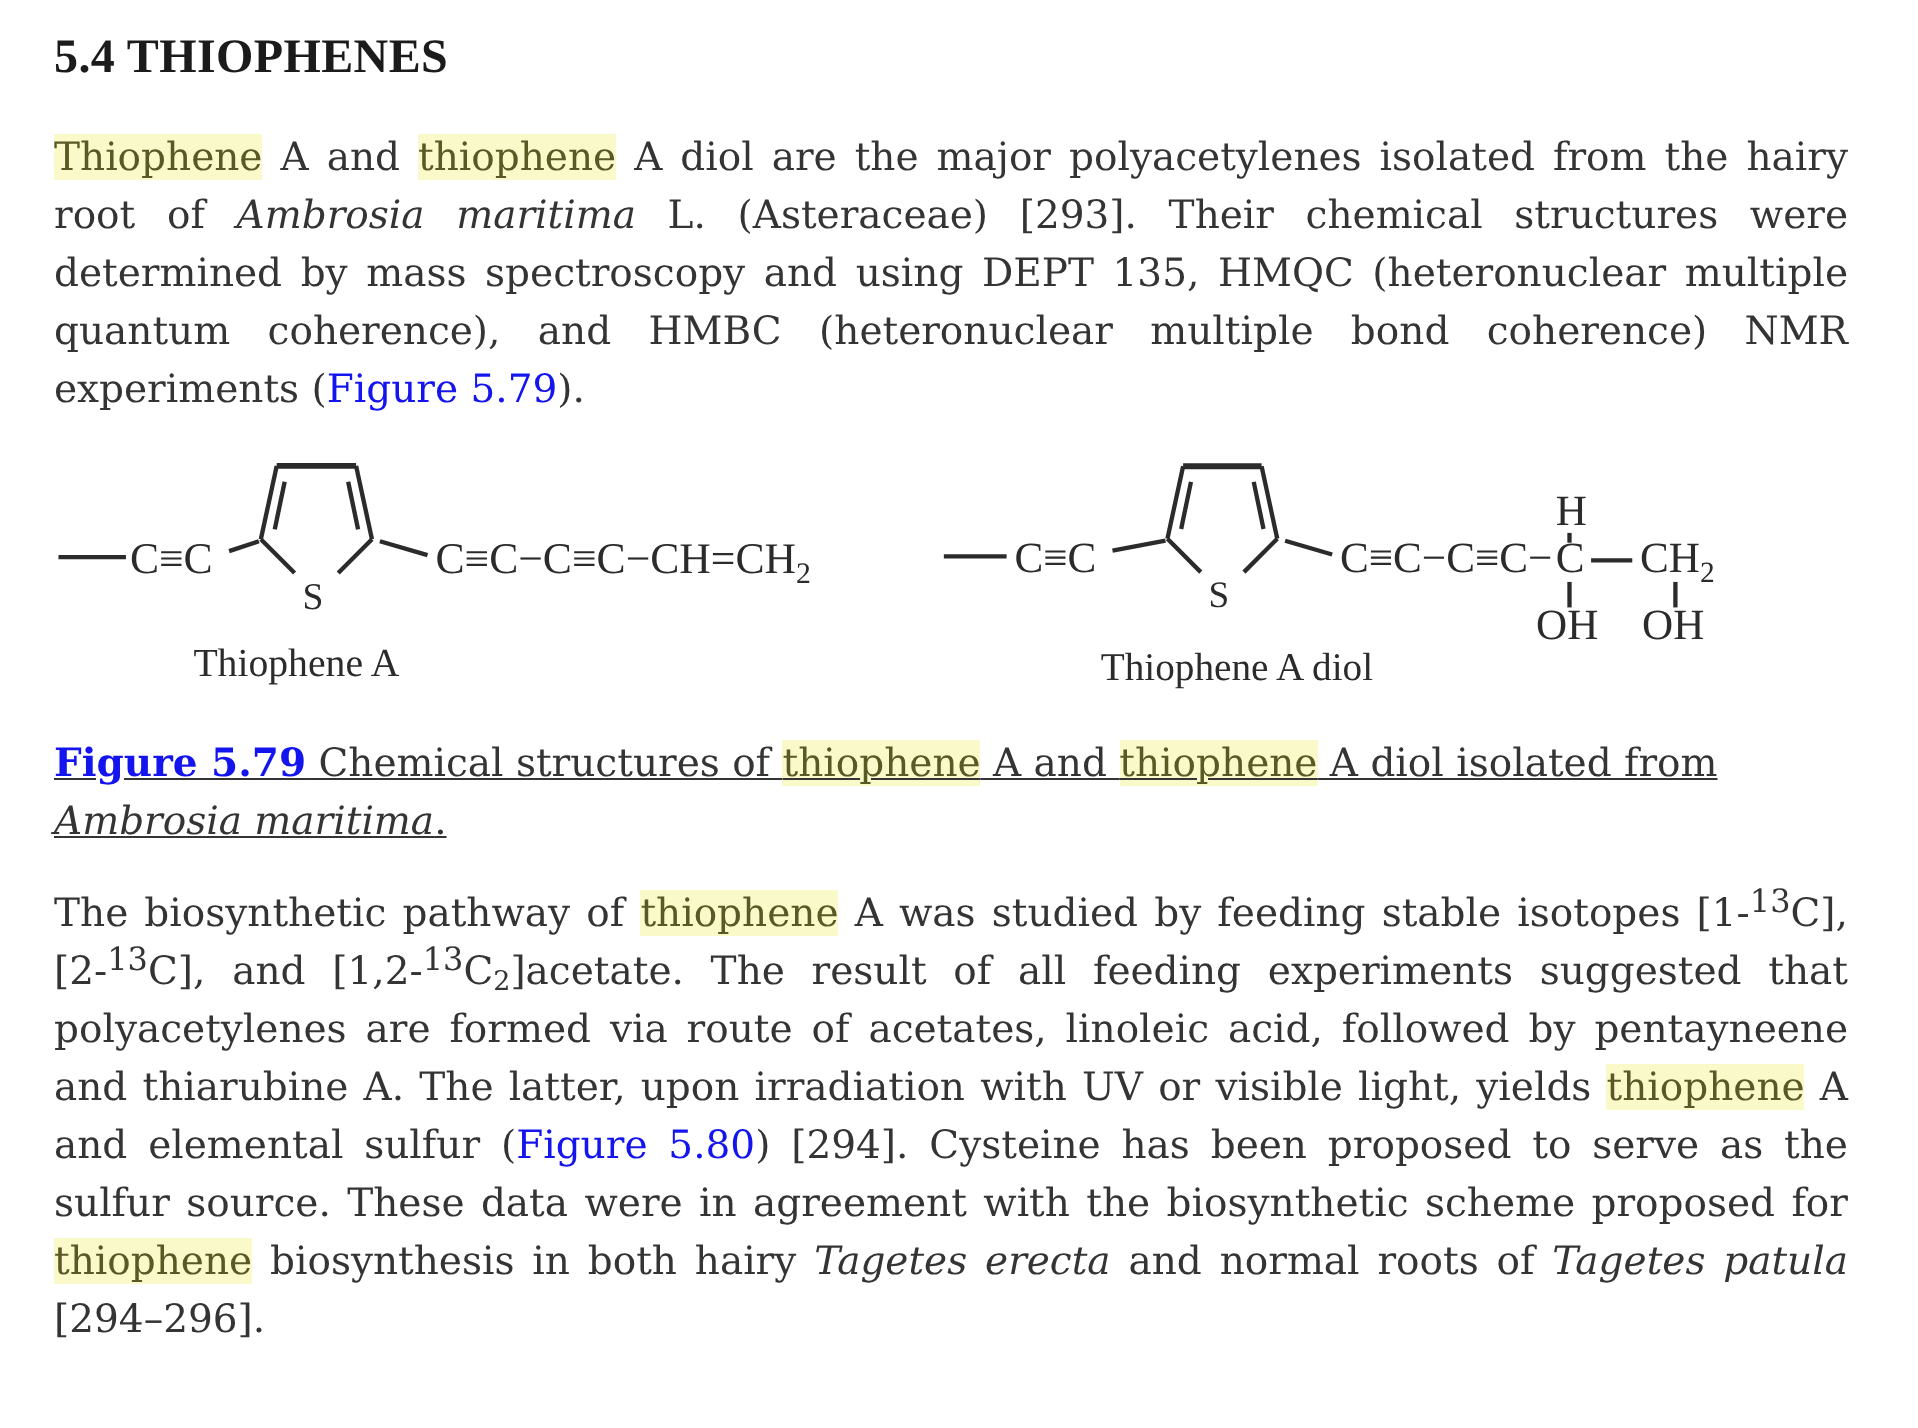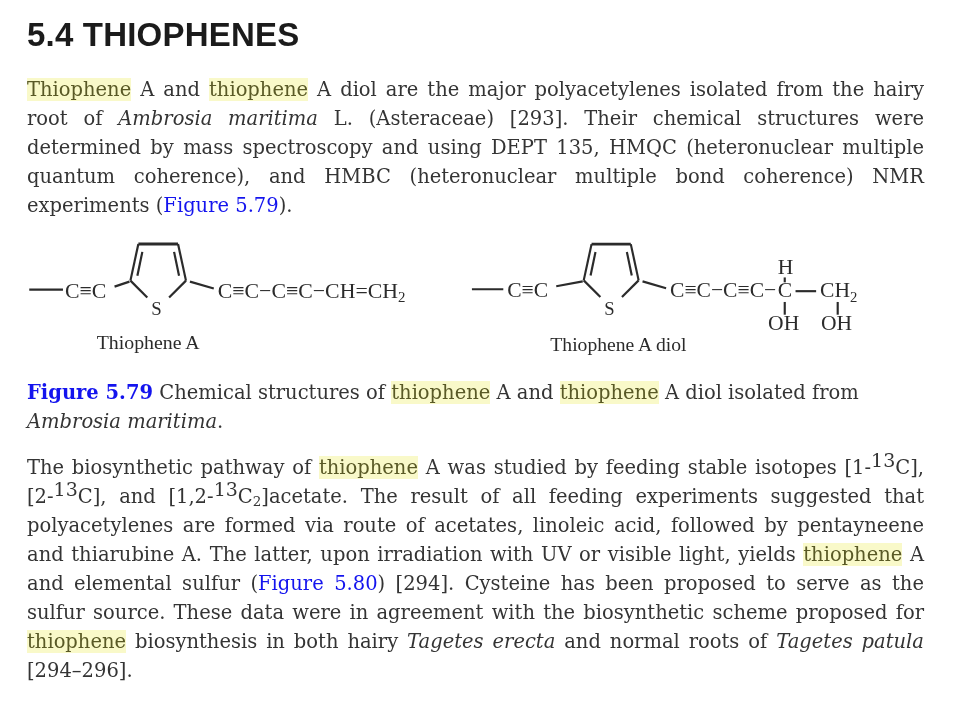--- a/index.html
+++ b/index.html
@@ -1,36 +1,36 @@
 <!DOCTYPE html>
 <html><head>
 <meta charset="utf-8">
 <style>
   html,body { margin:0; padding:0; background:#ffffff; }
   body { width:959px; height:714px; overflow:hidden;
          font-family:"DejaVu Serif", serif; color:#343434; }
   .page { padding:4px 35px 0 27px; }
 
-  h1.heading { font-family:Liberation Sans, sans-serif; font-size:33px;
+  h1.heading { font-family:Liberation Serif, serif; font-size:24px;
                font-weight:700; color:#1b1b1b; margin:12px 0 21px 0; letter-spacing:.2px; }
 
   p.body-text { font-size:19.5px; line-height:29px; text-align:justify;
                 margin:0; color:#343434; }
   #para1 { margin-bottom:16px; }
   #para2 { margin-top:17px; }
 
   .hl   { background:#f9f9c9; color:#595926; }
   .i    { font-style:italic; }
   a.fig-link { color:#1414ee; text-decoration:none; cursor:pointer; }
-  .sup  { font-size:19px; vertical-align:7px; line-height:0; }
+  .sup  { font-size:16px; vertical-align:7px; line-height:0; }
   .sub  { font-size:13.5px; vertical-align:-3px; line-height:0; }
 
   .figure-row { display:flex; gap:4px; margin:9px 0 0 0; align-items:flex-start; }
 
-  .caption { font-size:19.5px; line-height:29px; margin:14px 0 0 0; text-align:left; }
+  .caption { font-size:19.5px; line-height:29px; margin:14px 0 0 0; text-align:left;text-decoration:underline; }
   .caption-label { color:#1414ee; font-weight:700; }
 
   svg text { font-family:"Liberation Serif", serif; fill:#2b2b2b; }
   svg .atom { font-size:22px; }
   svg .ring-atom { font-size:19px; }
   svg .struct-label { font-size:20px; }
   svg .sub2 { font-size:15px; }
   svg line { stroke:#2b2b2b; stroke-width:2.2; }
   svg line.thick { stroke-width:3; }
 </style>

